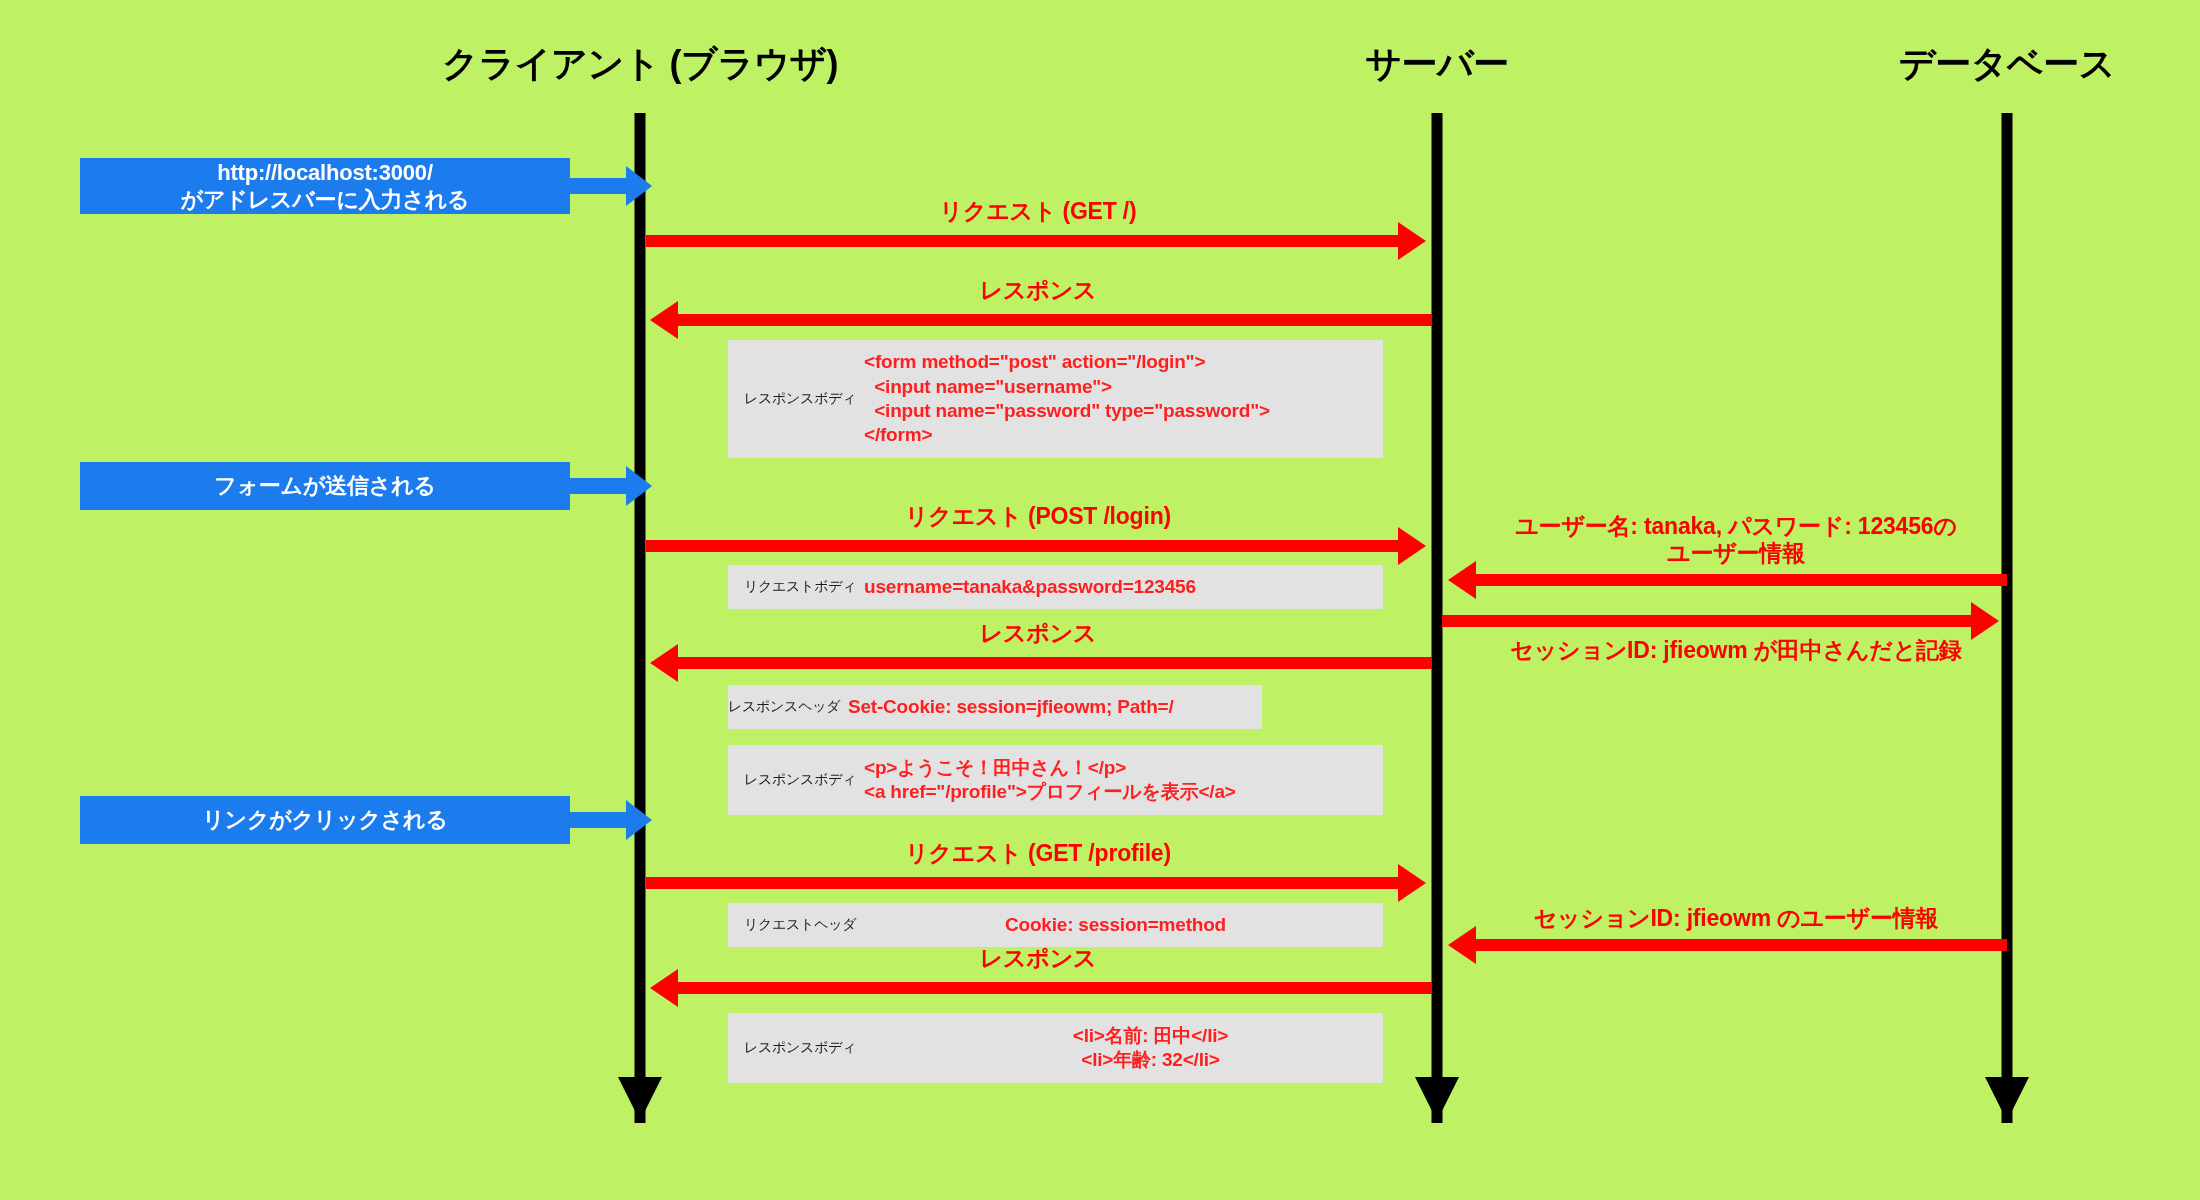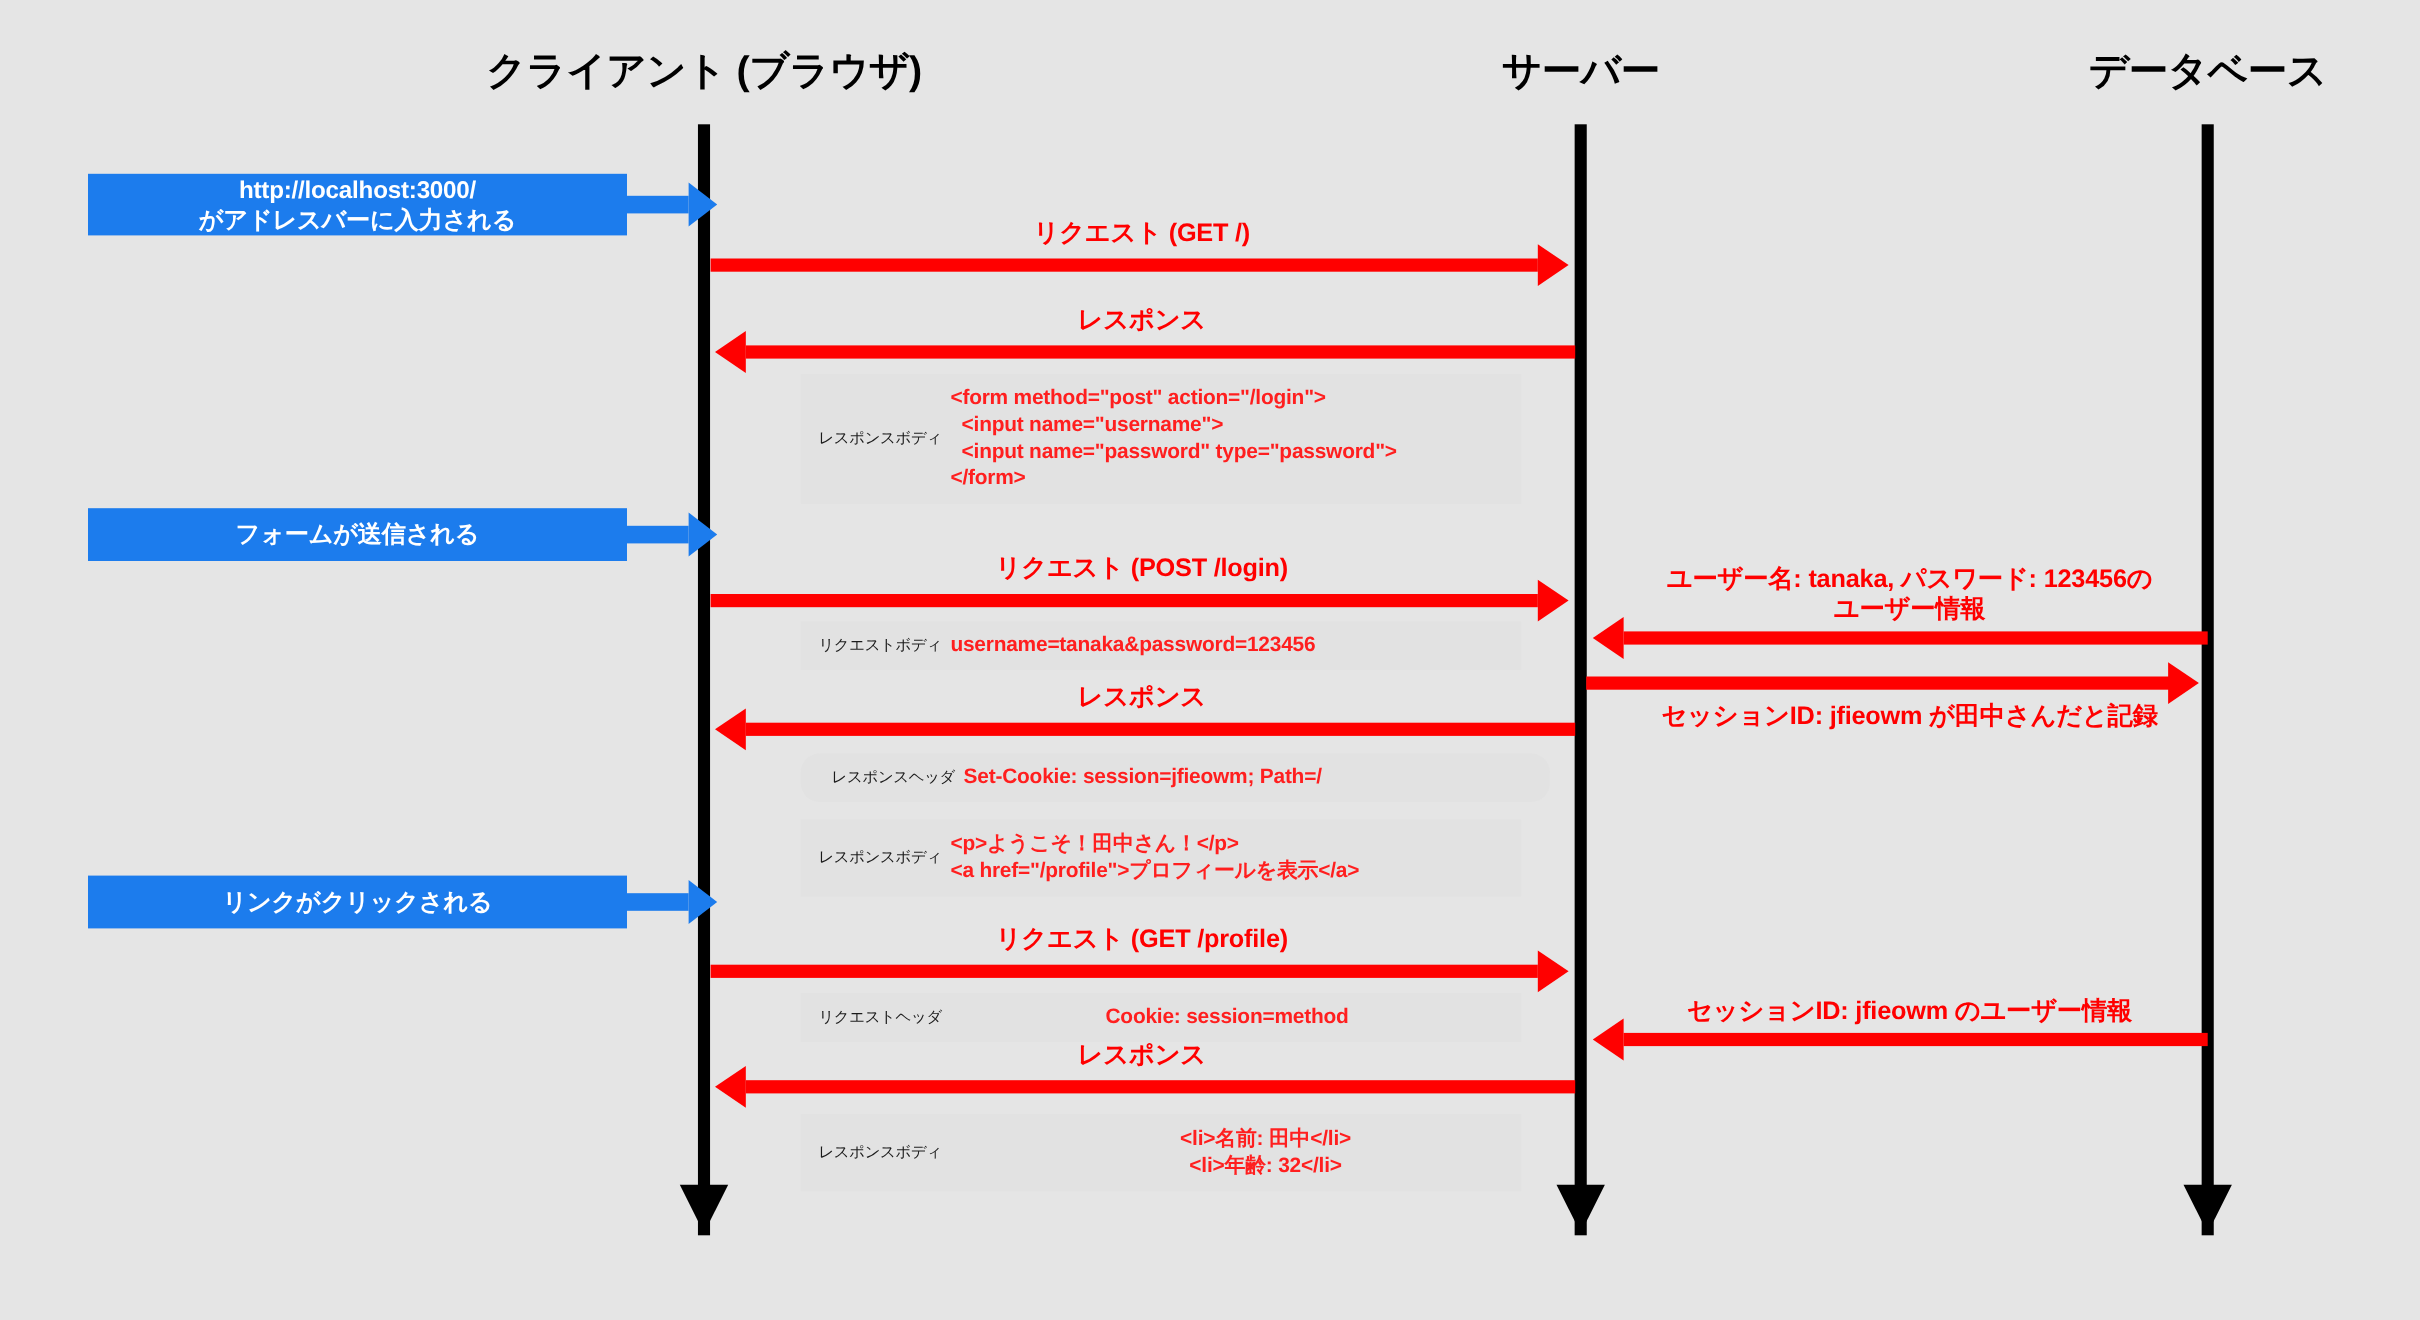--- a/index.html
+++ b/index.html
@@ -7,21 +7,21 @@
     padding: 0;
     background: #ffffff;
   }
   body {
     font-family: "Liberation Sans", "DejaVu Sans", sans-serif;
   }
   #diagram {
     position: relative;
     width: 2200px;
     height: 1200px;
-    background: #e5e5e5;
+    background: #bef264;
     overflow: hidden;
   }
 
   
   .lifeline-head {
     position: absolute;
     transform: translateX(-50%);
     white-space: nowrap;
     font-size: 36px;
     font-weight: bold;
@@ -207,21 +207,21 @@
   <div class="msg-head left" style="left:1448px; top:561px;"></div>
 
   <div class="msg-arrow" style="left:1442px; top:615px; width:531px;"></div>
   <div class="msg-head right" style="left:1971px; top:602px;"></div>
   <div class="msg-label" style="left: 1736px; top: 637px; white-space: pre;">セッションID: jfieowm が田中さんだと記録</div>
 
   <div class="msg-label" style="left: 1038px; top: 620px; white-space: pre;">レスポンス</div>
   <div class="msg-arrow" style="left:678px; top:657px; width:754px;"></div>
   <div class="msg-head left" style="left:650px; top:644px;"></div>
 
-  <div class="note-box" style="left:728px; top:685px; width:681px; height:44px; padding:0 28px;border-radius:17px;">
+  <div class="note-box" style="left:728px; top:685px; width:534px; height:44px; padding:0 0;">
     <span class="note-kind" style="width:120px;">レスポンスヘッダ</span>
     <span class="note-code">Set-Cookie: session=jfieowm; Path=/</span>
   </div>
 
   <div class="note-box" style="left:728px; top:745px; width:655px; height:70px; padding:0 16px;">
     <span class="note-kind" style="width:120px;">レスポンスボディ</span>
     <span class="note-code">&lt;p&gt;ようこそ！田中さん！&lt;/p&gt;
 &lt;a href="/profile"&gt;プロフィールを表示&lt;/a&gt;</span>
   </div>
 

